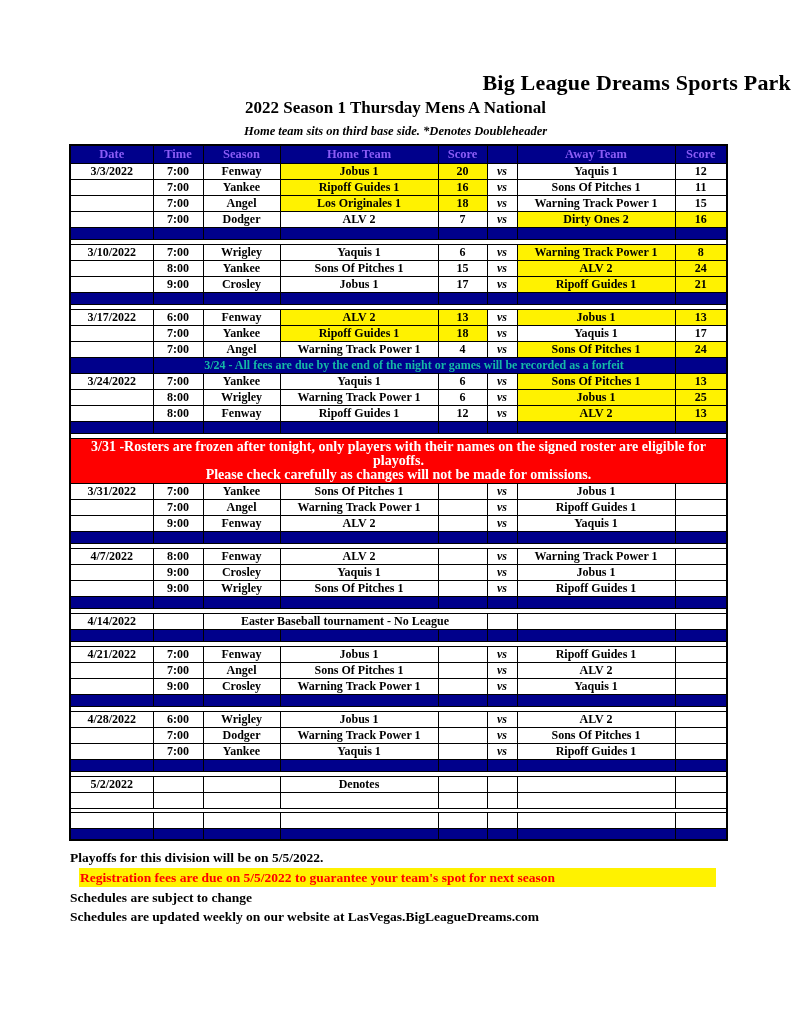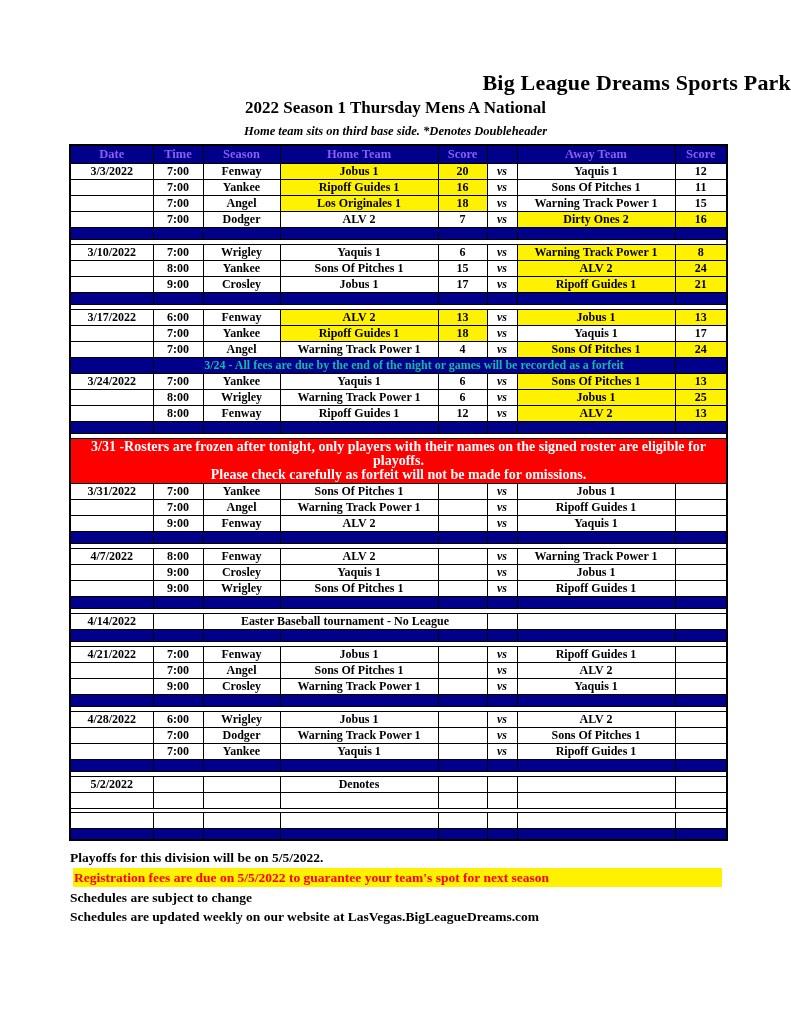--- a/index.html
+++ b/index.html
@@ -90,21 +90,21 @@
   .footer { margin: 7px 0 0 69px; width: 657px; }
   .f-line {
     font-size: 13.5px;
     font-weight: bold;
     line-height: 19px;
     padding-left: 1px;
   }
   .f-highlight {
     background: var(--yellow);
     color: var(--red);
-    margin: 1px 4px;
+    margin: 1px 10px;
   }
 </style>
 </head>
 <body>
 
 <div class="page">
   <div class="title">Big League Dreams Sports Park</div>
   <div class="subtitle">2022 Season 1 Thursday Mens A National</div>
   <div class="tagline">Home team sits on third base side.  *Denotes Doubleheader</div>
 
@@ -302,21 +302,21 @@
           <td></td>
           <td></td>
           <td></td>
         </tr>
         <tr class="spacer">
           <td colspan="8"></td>
         </tr>
         <tr class="notice-red">
           <td colspan="8">
             <div>3/31 -Rosters are frozen after tonight, only players with their names on the signed roster are eligible for playoffs.</div>
-            <div>Please check carefully as forfeit will not be made for omissions.</div>
+            <div>Please check carefully as changes will not be made for omissions.</div>
           </td>
         </tr>
         <tr>
           <td class="c-date">3/31/2022</td>
           <td class="c-time">7:00</td>
           <td class="c-replica">Yankee</td>
           <td class="c-team">Sons Of Pitches 1</td>
           <td class="c-score"></td>
           <td class="c-vs">vs</td>
           <td class="c-team">Jobus 1</td>

